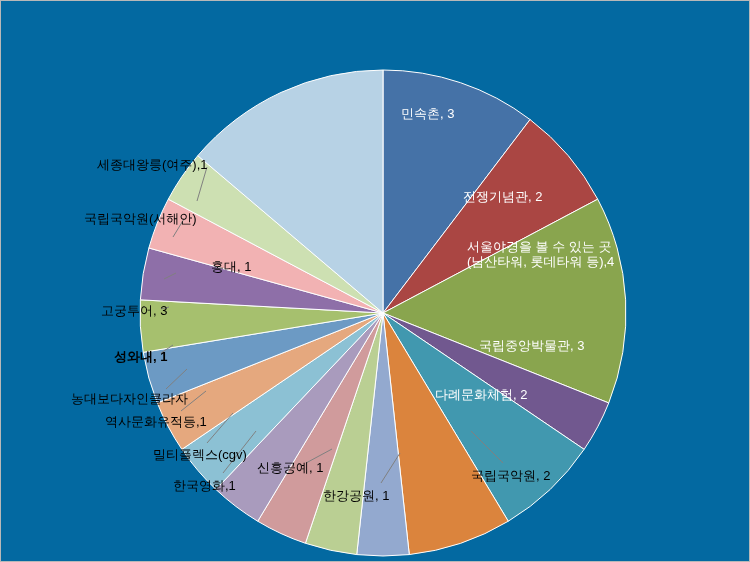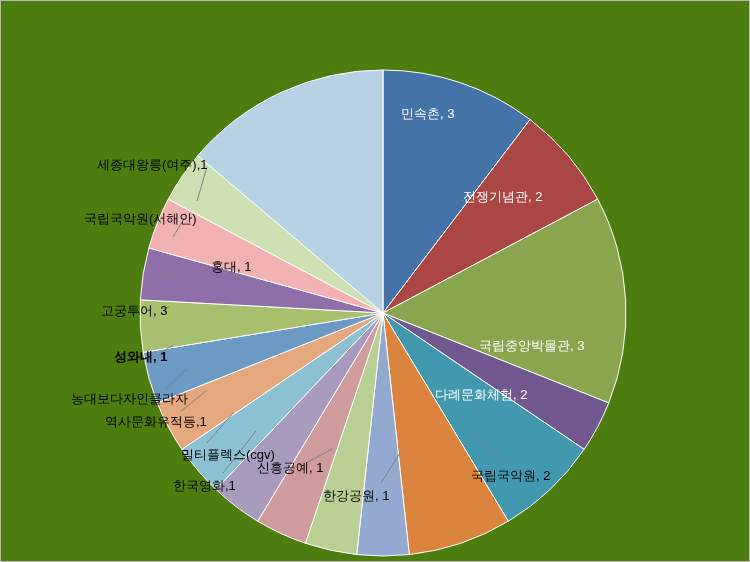--- a/index.html
+++ b/index.html
@@ -12,21 +12,21 @@
     background: #ffffff;
     font-family: "Liberation Sans", sans-serif;
     overflow: hidden;
   }
   #chart-frame {
     position: relative;
     width: 750px;
     height: 562px;
     box-sizing: border-box;
     border: 1px solid #b8b8b8;
-    background: #4d7c0f;
+    background: #0369a1;
   }
   #pie-wrap {
     position: absolute;
     left: 0;
     top: 0;
     width: 750px;
     height: 562px;
   }
   svg#pie-svg {
     display: block;
@@ -77,27 +77,28 @@
         <line x1="205" y1="390" x2="180" y2="410" stroke="#808080" stroke-width="1"></line>
         <line x1="186" y1="368" x2="165" y2="388" stroke="#808080" stroke-width="1"></line>
         <line x1="172" y1="344" x2="160" y2="352" stroke="#808080" stroke-width="1"></line>
         <line x1="160" y1="308" x2="168" y2="306" stroke="#808080" stroke-width="1"></line>
         <line x1="163" y1="278" x2="175" y2="272" stroke="#808080" stroke-width="1"></line>
         <line x1="172" y1="236" x2="183" y2="218" stroke="#808080" stroke-width="1"></line>
         <line x1="196" y1="200" x2="206" y2="166" stroke="#808080" stroke-width="1"></line>
       </svg>
   <div class="label inside-white" style="left: 400px; top: 105px;">민속촌, 3</div>
       <div class="label inside-white" style="left: 462px; top: 188px;">전쟁기념관, 2</div>
+      <div class="label inside-white wrapped" style="left: 466px; top: 238px; width: 150px;">서울야경을 볼 수 있는 곳(남산타워, 롯데타워 등),4</div>
       <div class="label inside-white" style="left: 478px; top: 337px;">국립중앙박물관, 3</div>
       <div class="label inside-white" style="left: 434px; top: 386px;">다례문화체험, 2</div>
       <div class="label" style="left: 470px; top: 467px;">국립국악원, 2</div>
       <div class="label" style="left: 322px; top: 487px; text-align: center;">한강공원, 1</div>
       <div class="label" style="left: 256px; top: 459px;">신흥공예, 1</div>
       <div class="label" style="left: 172px; top: 477px;">한국영화,1</div>
-      <div class="label" style="left: 152px; top: 446px; margin-left: 28px;">밀티플렉스(cgv)</div>
+      <div class="label" style="left: 152px; top: 446px;">밀티플렉스(cgv)</div>
       <div class="label" style="left: 104px; top: 413px;">역사문화유적등,1</div>
       <div class="label" style="left: 70px; top: 390px;">농대보다자인클라자</div>
       <div class="label" style="left: 113px; top: 348px; font-weight: bold;">성와내, 1</div>
       <div class="label" style="left: 100px; top: 302px;">고궁투어, 3</div>
       <div class="label" style="left: 198px; top: 258px; margin-left: 12px;">홍대, 1</div>
       <div class="label" style="left: 83px; top: 210px;">국립국악원(서해안)</div>
       <div class="label" style="left: 96px; top: 156px;">세종대왕릉(여주),1</div>
     </div>
 </div>
 

